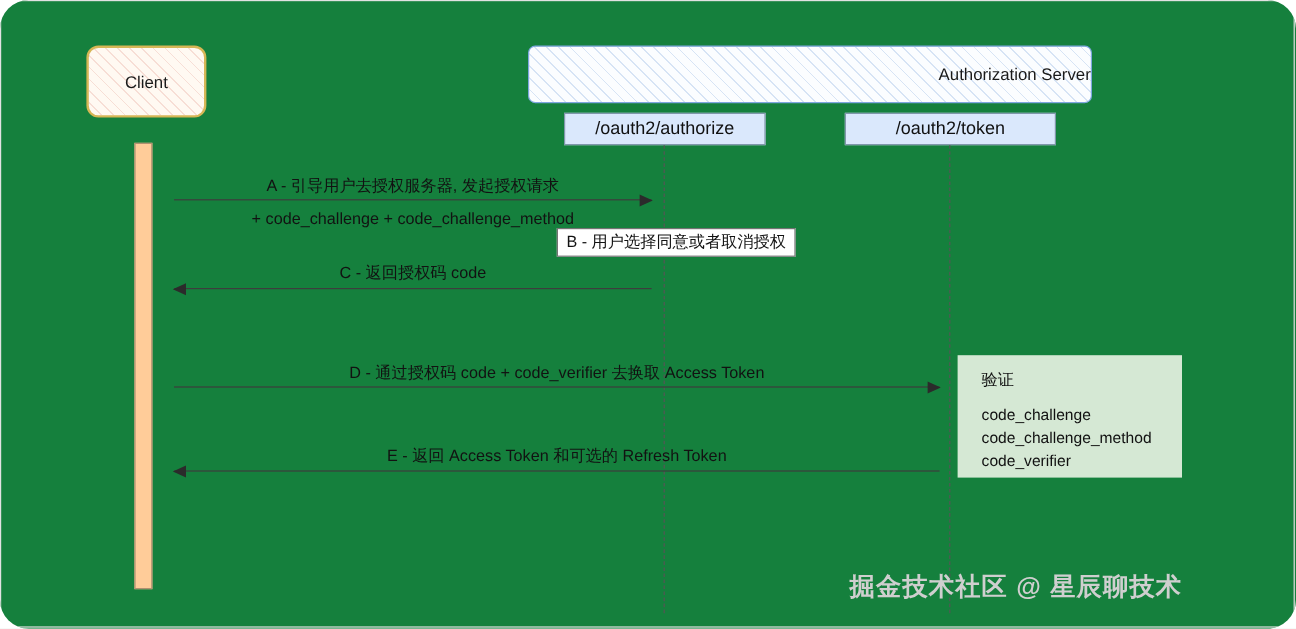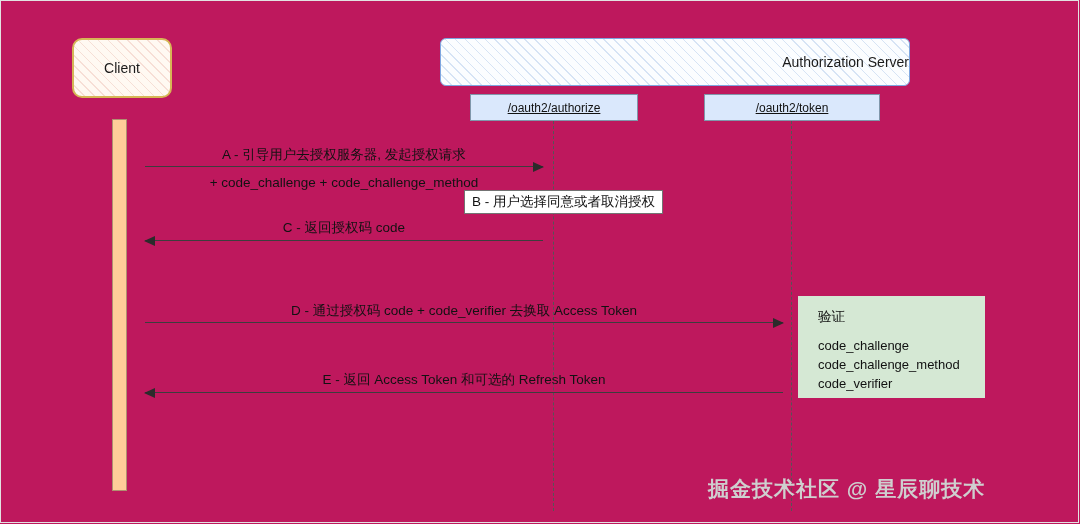--- a/index.html
+++ b/index.html
@@ -7,22 +7,23 @@
     padding: 0;
     background: #ffffff;
   }
   body {
     font-family: "Liberation Sans", sans-serif;
   }
   #canvas {
     position: relative;
     width: 1080px;
     height: 524px;
-    background: #be185d;
+    background: #15803d;
     overflow: hidden;
+    border-radius: 24px;
   }
   .outer-border {
     position: absolute;
     left: 0; top: 0;
     width: 1079px;
     height: 523px;
     border: 1px solid #e2e2e2;
     box-sizing: border-box;
     pointer-events: none;
   }
@@ -84,23 +85,22 @@
     position: absolute;
     box-sizing: border-box;
     border: 1px solid #8097ab;
     background: #dae8fc;
     height: 27px;
     display: flex;
     align-items: center;
     justify-content: center;
   }
   .endpoint-box .label {
-    font-size: 12px;
+    font-size: 15px;
     color: #111111;
-    text-decoration: underline;
   }
   #endpoint-authorize { left: 470px; top: 94px; width: 168px; }
   #endpoint-token     { left: 704px; top: 94px; width: 176px; }
 
   
   .lifeline {
     position: absolute;
     width: 0;
     border-left: 1px dashed #555555;
   }

